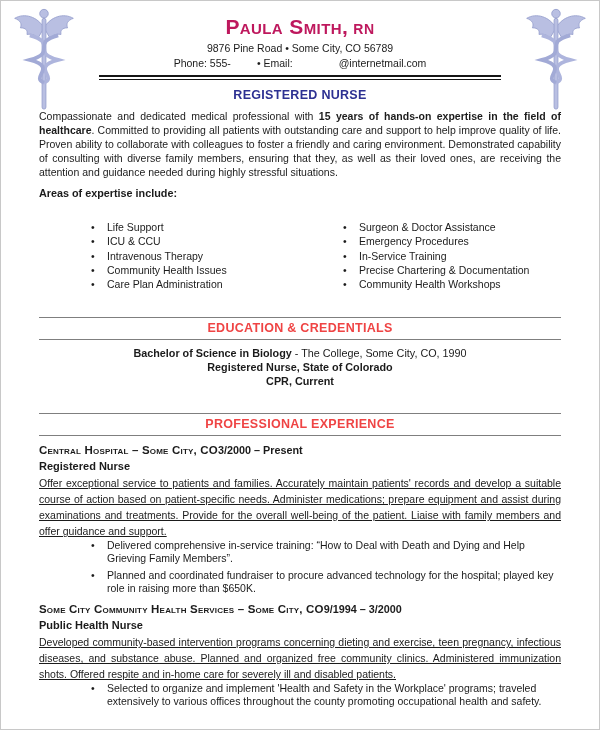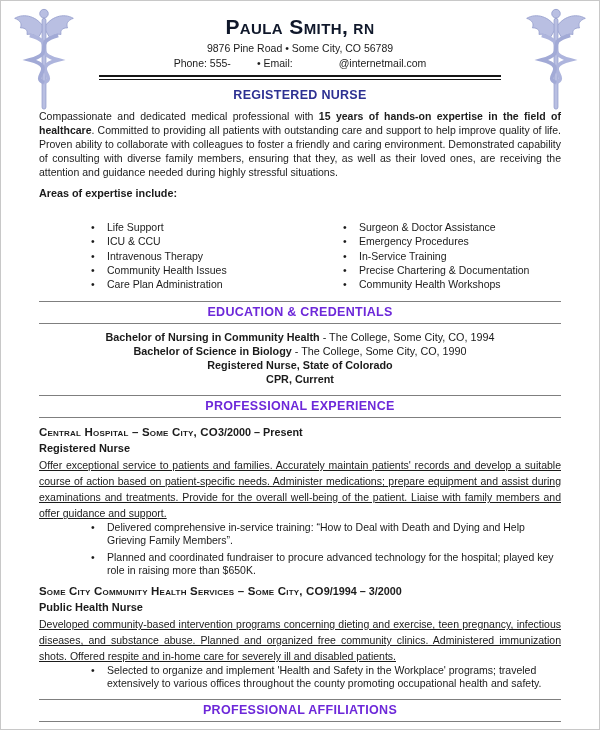--- a/index.html
+++ b/index.html
@@ -7,21 +7,21 @@
   body { font-family:"Liberation Sans", sans-serif; color:#1b1b1b; }
 
   .page{ width:600px; height:730px; margin:0 auto; background:#fff;
          border:1px solid #c8c8c8; padding:14px 38px 0; position:relative;
          overflow:hidden; }
 
   .caduceus{ position:absolute; top:6px; width:70px; height:104px; }
   .caduceus.left{ left:8px; } .caduceus.right{ right:8px; }
 
   .name{ text-align:center; font-variant:small-caps; font-weight:700;
-         color:#0f172a; font-size:21px; line-height:1.15; letter-spacing:.4px; }
+         color:#be185d; font-size:21px; line-height:1.15; letter-spacing:.4px; }
   .name .cred{ font-size:14px; margin-left:5px; letter-spacing:.6px; }
   .addr{ text-align:center; font-size:10.5px; margin-top:3px; }
   .contact{ text-align:center; font-size:10.5px; margin-top:3px; }
   .gap-sm{ display:inline-block; width:26px; }
   .gap-lg{ display:inline-block; width:46px; }
 
   .dbl-rule{ width:402px; margin:6px auto 0; height:5px;
              border-top:2.5px solid #161616; border-bottom:1px solid #161616; }
 
   .h1{ margin-top:8px; text-align:center; font-weight:700; font-size:12.5px;
@@ -32,23 +32,23 @@
 
   .exp-cols{ display:flex; margin-top:22px; }
   .exp-col{ flex:1; list-style:none; }
   .exp-col.left{ padding-left:50px; }
   .exp-col.right{ padding-left:32px; }
   .exp-col li{ position:relative; padding-left:18px; font-size:10.5px;
                line-height:13.2px; margin-bottom:1px; }
   .exp-col li::before, .job-bullets li::before{
       content:"•"; position:absolute; left:2px; }
 
-  .sec-head{ margin-top:9px; border-top:1px solid #7f7f7f; border-bottom:1px solid #7f7f7f;
+  .sec-head{ margin-top:25px; border-top:1px solid #7f7f7f; border-bottom:1px solid #7f7f7f;
              padding:3px 0 4px; text-align:center; font-weight:700; font-size:12.5px;
-             color:#6d28d9; letter-spacing:.3px; }
+             color:#ef4444; letter-spacing:.3px; }
 
   .edu-list{ list-style:none; text-align:center; margin-top:6px; }
   .edu-list li{ font-size:10.8px; line-height:14px; }
   .edu-list .b{ font-weight:700; }
 
   .job{ margin-top:8px; }
   .job-hdr{ display:flex; justify-content:flex-start; align-items:baseline; }
   .company{ font-variant:small-caps; font-weight:700; font-size:11.5px; letter-spacing:.2px; }
   .dates{ font-weight:700; font-size:10.8px; white-space:nowrap; }
   .job-title{ font-weight:700; font-size:11px; margin-top:4px; }
@@ -124,21 +124,20 @@
         <li><span>Emergency Procedures</span></li>
         <li><span>In-Service Training</span></li>
         <li><span>Precise Chartering &amp; Documentation</span></li>
         <li><span>Community Health Workshops</span></li>
       </ul>
   </div>
 
   <div class="sec-head">EDUCATION &amp; CREDENTIALS</div>
   <ul class="edu-list">
 
-  <li><span class="b">Bachelor of Nursing in Community Health</span><span> - The College, Some City, CO, 1994</span></li>
       <li><span class="b">Bachelor of Science in Biology</span><span> - The College, Some City, CO, 1990</span></li>
       <li><span class="b">Registered Nurse, State of Colorado</span><span></span></li>
       <li><span class="b">CPR, Current</span><span></span></li>
     </ul>
 
   <div class="sec-head">PROFESSIONAL EXPERIENCE</div>
 
   <div class="job">
     <div class="job-hdr">
       <span class="company">Central Hospital – Some City, CO</span>

